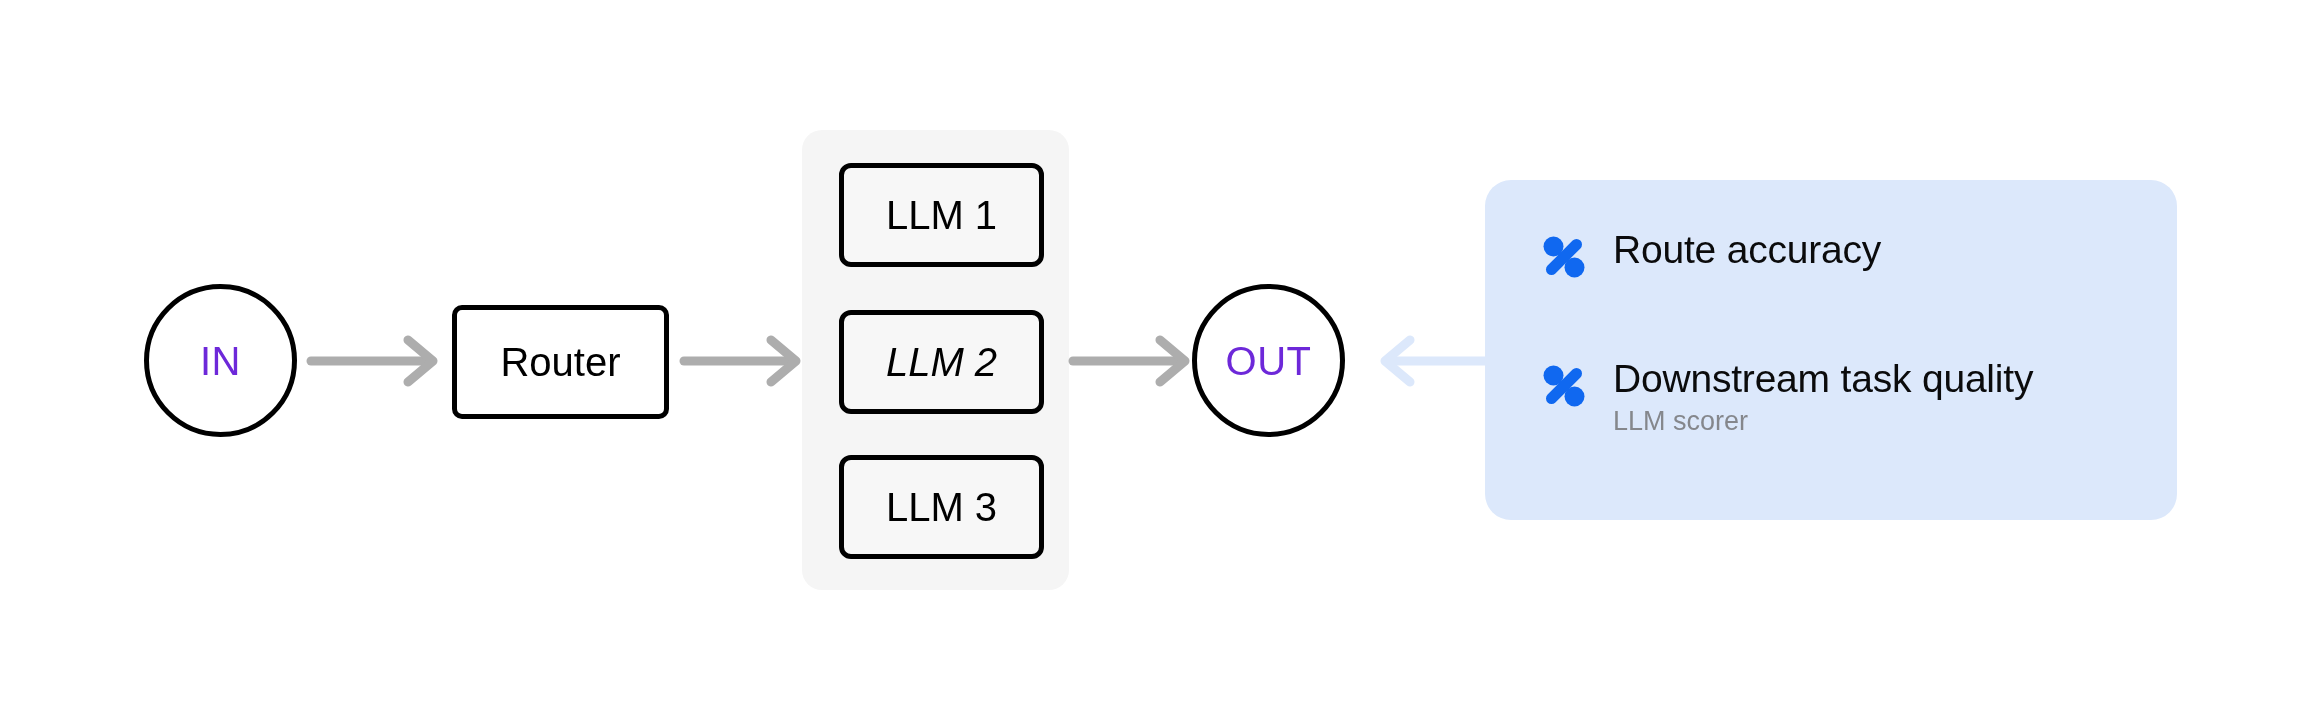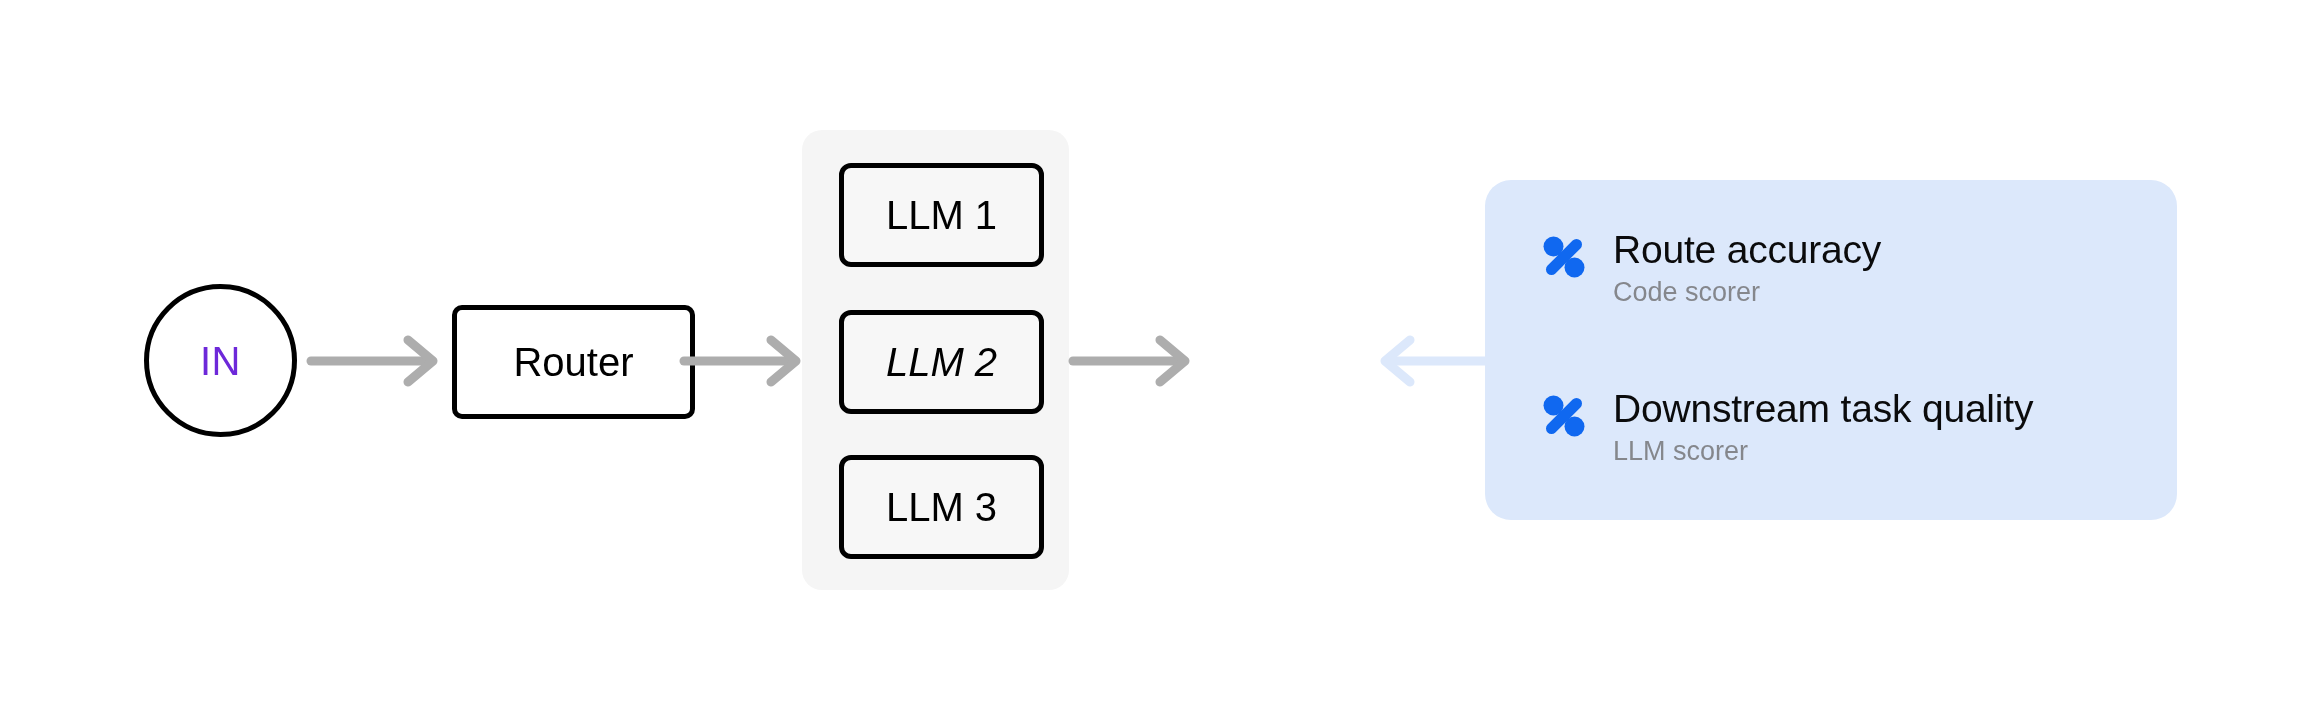--- a/index.html
+++ b/index.html
@@ -38,21 +38,21 @@
     font-size: 40px;
     font-weight: 400;
     letter-spacing: 0.5px;
     line-height: 1;
   }
   #node-in  { left: 144px;  top: 284px; width: 153px; height: 153px; }
   #node-out { left: 1192px; top: 284px; width: 153px; height: 153px; }
 
   
   #node-router {
-    left: 452px; top: 305px; width: 243px; height: 114px;
+    left: 452px; top: 305px; width: 217px; height: 114px;
     border: 5px solid #000000;
     border-radius: 10px;
     background: #ffffff;
     display: flex;
     align-items: center;
     justify-content: center;
     font-size: 40px;
     color: #000000;
     line-height: 1;
   }
@@ -171,40 +171,42 @@
     </div>
   </div>
 
   <svg class="arrow" style="left:1068px; top:335px;" width="130" height="52" viewBox="0 0 130 52">
     <g fill="none" stroke="#adadad" stroke-width="9" stroke-linecap="round" stroke-linejoin="round">
       <line x1="5" y1="26" x2="116" y2="26"></line>
       <polyline points="92,5 117,26 92,47"></polyline>
     </g>
   </svg>
 
+  <div class="node endpoint" id="node-out">
+    <span>OUT</span>
+  </div>
 
   <svg class="arrow" style="left:1378px; top:335px;" width="120" height="52" viewBox="0 0 120 52">
     <g fill="none" stroke="#dce8fb" stroke-width="9" stroke-linecap="round" stroke-linejoin="round">
       <line x1="115" y1="26" x2="8" y2="26"></line>
       <polyline points="32,5 7,26 32,47"></polyline>
     </g>
   </svg>
 
   <div class="node" id="scorer-panel">
     <div id="scorer-list">
 
       <div class="scorer-item">
         <svg class="scorer-icon" viewBox="0 0 44 44">
           <circle cx="11.5" cy="11.5" r="10" fill="#1068f0"></circle>
           <circle cx="32.5" cy="32.5" r="10" fill="#1068f0"></circle>
           <line x1="9.5" y1="34.5" x2="34.5" y2="9.5" stroke="#1068f0" stroke-width="11" stroke-linecap="round"></line>
         </svg>
         <span class="scorer-text">
           <span class="scorer-title">Route accuracy</span>
-          <span class="scorer-sub">Code scorer</span>
         </span>
       </div>
 
       <div class="scorer-item">
         <svg class="scorer-icon" viewBox="0 0 44 44">
           <circle cx="11.5" cy="11.5" r="10" fill="#1068f0"></circle>
           <circle cx="32.5" cy="32.5" r="10" fill="#1068f0"></circle>
           <line x1="9.5" y1="34.5" x2="34.5" y2="9.5" stroke="#1068f0" stroke-width="11" stroke-linecap="round"></line>
         </svg>
         <span class="scorer-text">

